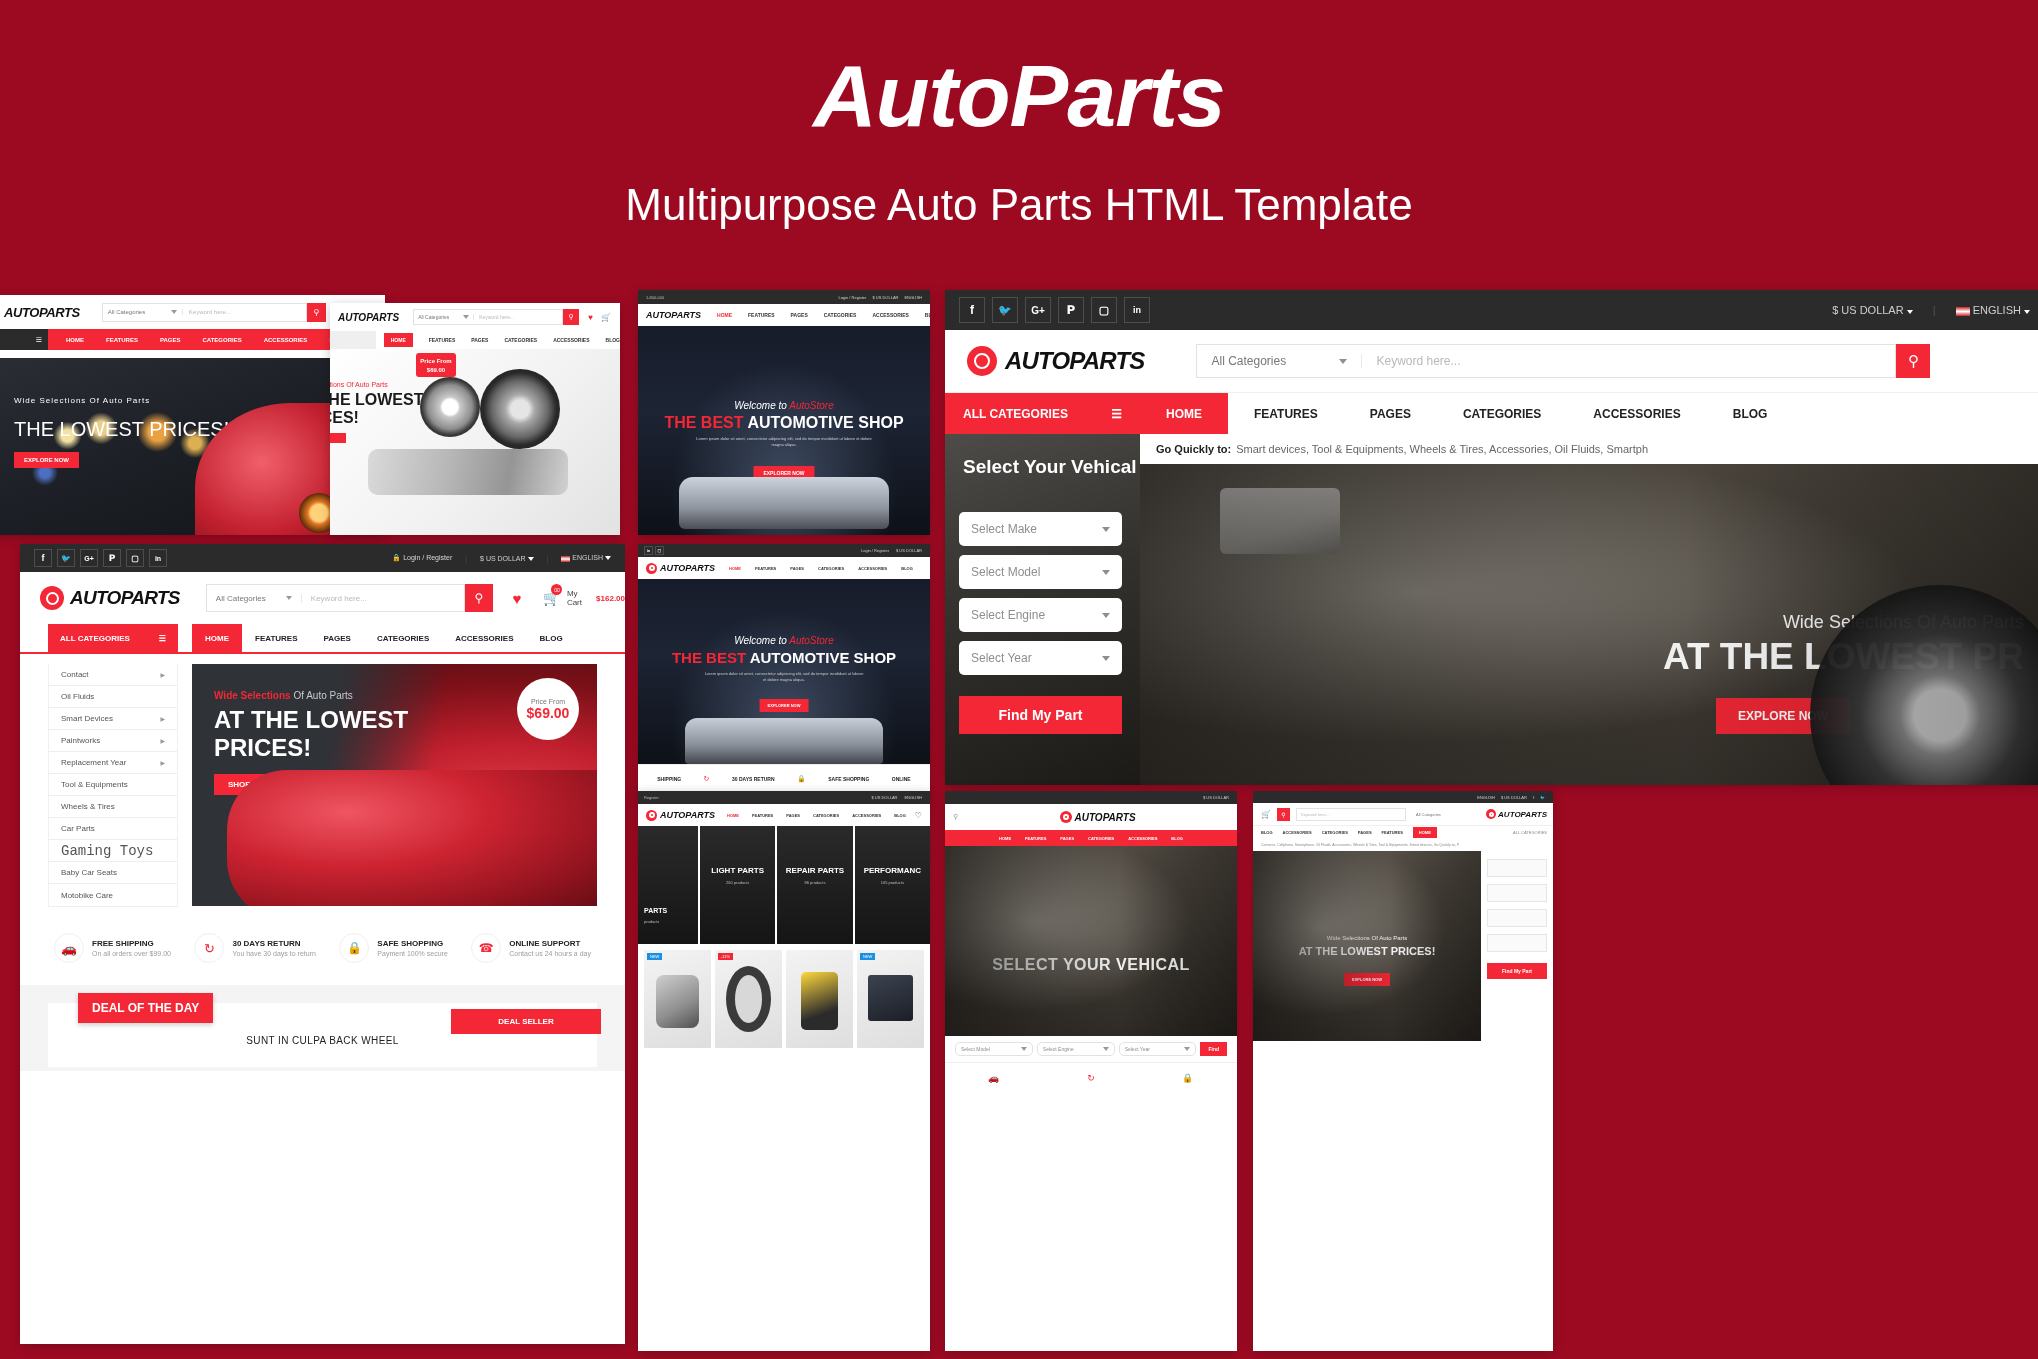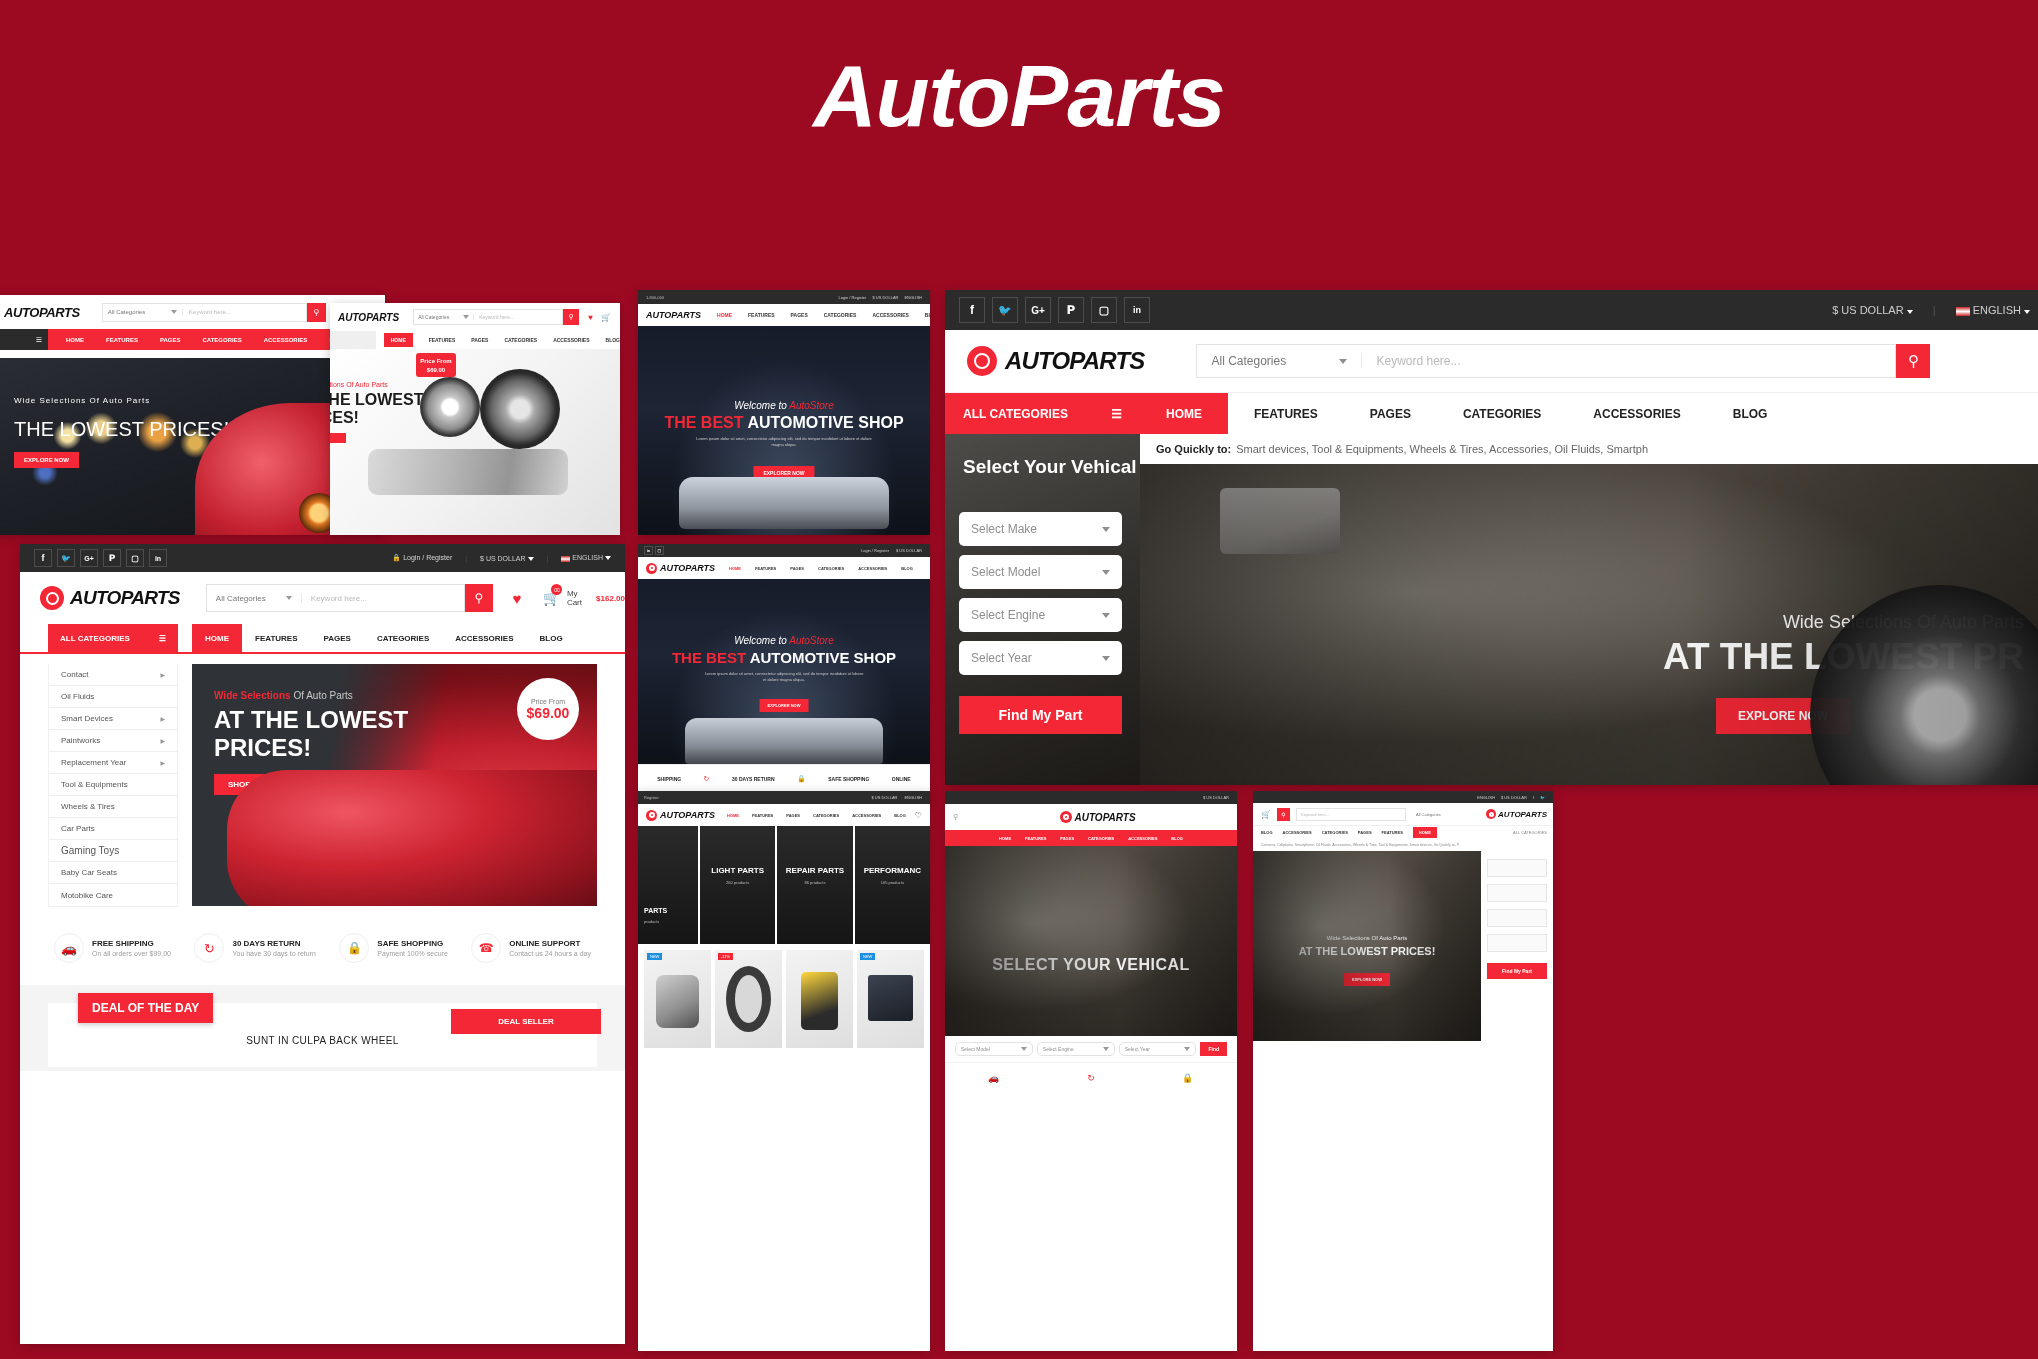--- a/index.html
+++ b/index.html
@@ -127,20 +127,21 @@
   .vsel { background:#fff; border-radius:5px; color:#8e8e8e; display:flex; align-items:center; justify-content:space-between; }
   .caret { border-left:4px solid transparent; border-right:4px solid transparent; border-top:5px solid #8e8e8e; }
   .caret-sm { border-left:3px solid transparent; border-right:3px solid transparent; border-top:4px solid #999; }
   .caret-w { border-left:3px solid transparent; border-right:3px solid transparent; border-top:4px solid #fff; }
 </style>
 </head>
 <body>
 
 <div class="hero">
   <div class="hero-title">AutoParts</div>
+  <div class="hero-sub">Multipurpose Auto Parts HTML Template</div>
 </div>
 
 <div class="shots">
 
   <div class="shot" style="left:-10px; top:10px; width:395px; height:240px;">
 
     <div class="headerbar" style="height:34px; padding-left:14px;">
       <div class="logo" style="font-size:13px; letter-spacing:-.4px;">
         <span>AUTOPARTS</span>
       </div>
@@ -449,21 +450,21 @@
         </li>
         <li style="height:22px;padding:0 12px;font-size:8px;">
           <span>Tool &amp; Equipments</span>
         </li>
         <li style="height:22px;padding:0 12px;font-size:8px;">
           <span>Wheels &amp; Tires</span>
         </li>
         <li style="height:22px;padding:0 12px;font-size:8px;">
           <span>Car Parts</span>
         </li>
-        <li style="height:22px;padding:0 12px;font-size:10px;">
+        <li style="height:22px;padding:0 12px;font-size:14px;font-family:Liberation Mono, monospace;">
           <span>Gaming Toys</span>
         </li>
         <li style="height:22px;padding:0 12px;font-size:8px;">
           <span>Baby Car Seats</span>
         </li>
         <li style="height:22px;padding:0 12px;font-size:8px;border-bottom:none;">
           <span>Motobike Care</span>
         </li>
       </ul>
 

